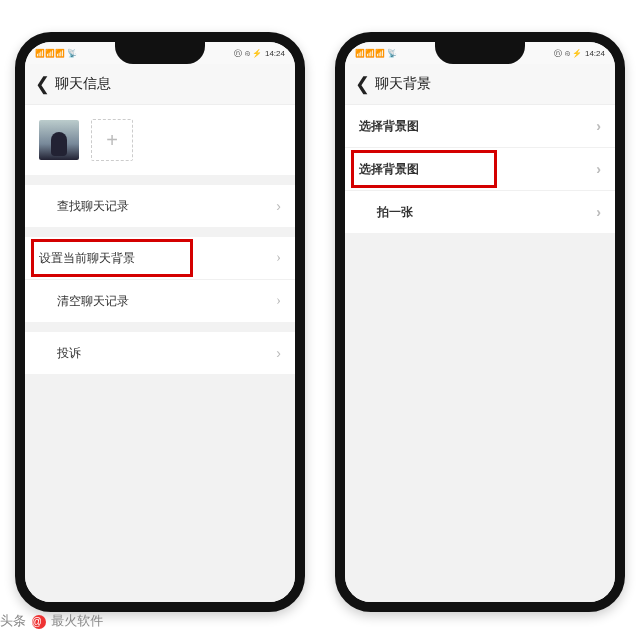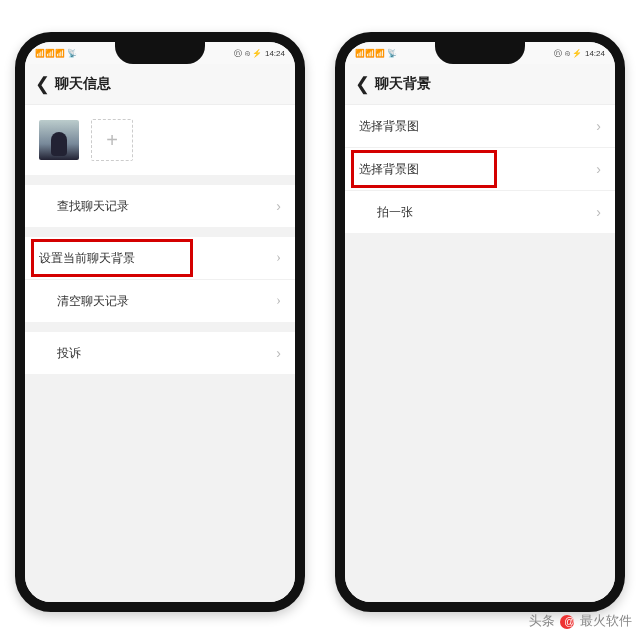--- a/index.html
+++ b/index.html
@@ -58,21 +58,21 @@
     background: #f7f7f7;
     border-bottom: 1px solid #eee;
   }
   .header .back {
     font-size: 18px;
     color: #222;
     width: 20px;
   }
   .header .title {
     font-size: 14px;
-    font-weight: 700;
+    font-weight: 400;
     color: #222;
   }
   .body { background:#f2f2f2; height: calc(100% - 62px); overflow:hidden; }
   .group { background:#fff; margin-bottom:10px; }
   .row {
     display: flex;
     align-items: center;
     justify-content: space-between;
     padding: 0 14px;
     height: 42px;
@@ -131,22 +131,22 @@
   }
   .highlight {
     position:absolute;
     border:3px solid #d40000;
     pointer-events:none;
     box-sizing:border-box;
   }
   .watermark {
     position:absolute;
     bottom:10px;
-    left:0; right:8px;
-    text-align:right;
+    left:0; right:16px;
+    text-align:left;
     font-size:13px;
     color:#888;
     margin-top:19px;
   }
   .watermark .dot{
     display:inline-block; width:14px; height:14px; border-radius:50%;
     background:#e33; color:#fff; font-size:10px; line-height:14px; vertical-align:middle;
     margin:0 2px;
   }
 </style>
@@ -204,21 +204,21 @@
     <div class="notch"></div>
     <div class="statusbar">
       <span class="left">📶📶📶 📡</span>
       <span class="right">ⓝ ⊙ ⚡ 14:24</span>
     </div>
     <div class="header">
       <span class="back">❮</span>
       <span class="title">聊天背景</span>
     </div>
     <div class="body">
-      <div class="group" style="position:relative;">
+      <div class="group" style="position:relative;font-weight:bold;">
         <div class="row">
           <span>选择背景图</span>
           <span class="chev">›</span>
         </div>
         <div class="row">
           <span>选择背景图</span>
           <span class="chev">›</span>
           <div class="highlight" style="left:6px; top:2px; width:146px; height:38px;"></div>
         </div>
         <div class="row">

